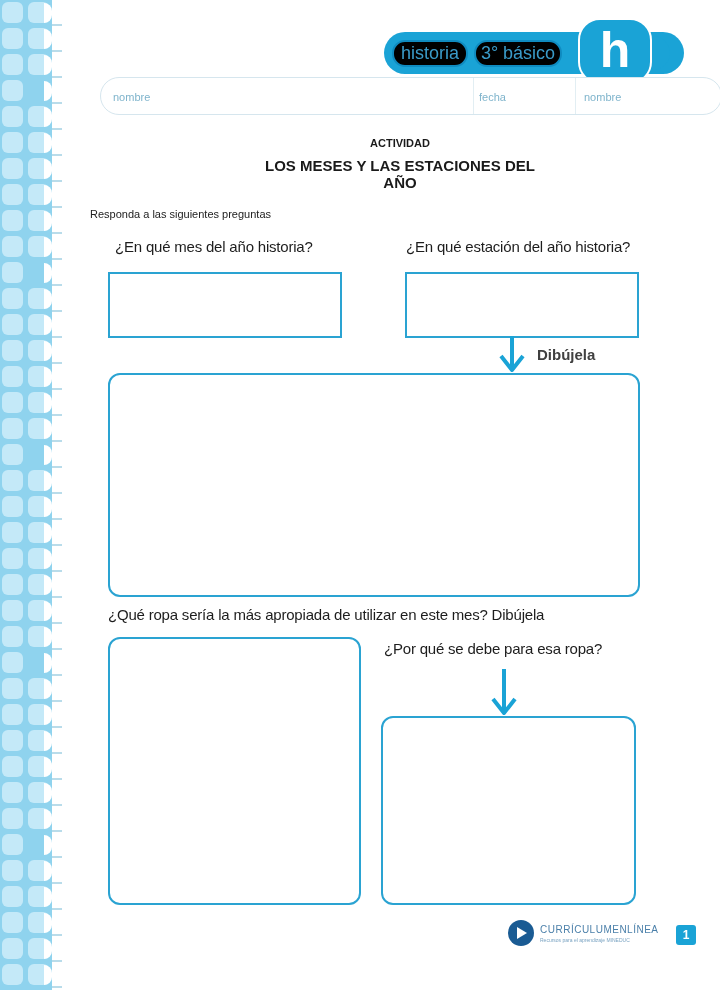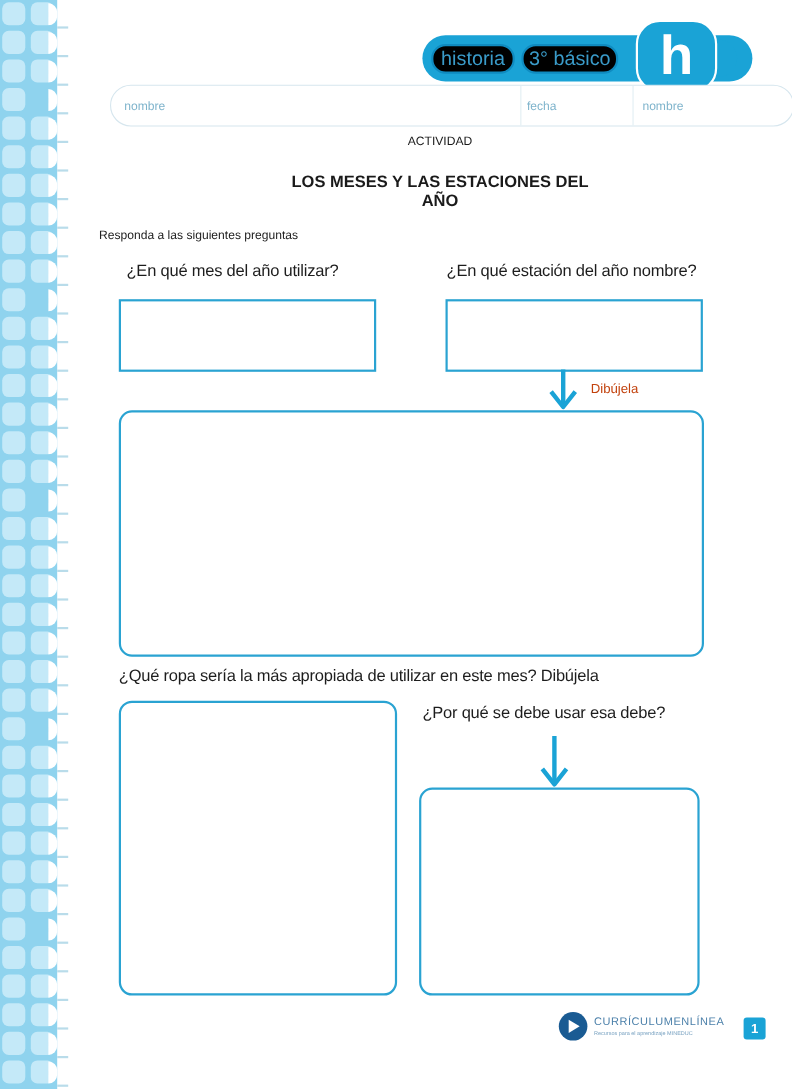--- a/index.html
+++ b/index.html
@@ -52,35 +52,35 @@
       background: #1aa3d6; border-radius: 0 17px 17px 0;
     }
 
     
     .info-bar {
       position: absolute; left: 100px; top: 77px; width: 622px; height: 38px;
       border: 1px solid #d6e6ee; border-radius: 19px; background: #ffffff;
     }
     .info-bar .divider { position: absolute; top: 0; width: 1px; height: 36px; background: #e2eef3; }
     .info-label { position: absolute; top: 13px; font-size: 11px; color: #7fb4cc; }
-    .title-line1 { position: absolute; left: 250px; top: 123px; width: 300px; text-align: center; font-size: 11px; font-weight: normal; }
+    .title-line1 { position: absolute; left: 250px; top: 137px; width: 300px; text-align: center; font-size: 11px; font-weight: bold; }
     .title-line2 { position: absolute; left: 250px; top: 157px; width: 300px; text-align: center; font-size: 15px; font-weight: bold; }
 
     .instructions { position: absolute; left: 90px; top: 208px; font-size: 11px; color: #222; }
 
     .question {
       position: absolute; font-size: 15px; color: #1d1d1d; letter-spacing: -0.2px;
     }
 
     .answer-box { position: absolute; border: 2px solid #2aa3d2; background: #fff; }
     .rounded { border-radius: 12px; }
 
     .arrow { position: absolute; }
 
-    .dibujela { position: absolute; font-size: 12px; color: #c2410c; }
+    .dibujela { position: absolute; font-size: 15px; color: #404040; font-weight: bold; }
 
     
     .footer-logo { position: absolute; left: 508px; top: 920px; width: 26px; height: 26px; border-radius: 50%; background: #1a5b93; }
     .footer-logo::after {
       content: ""; position: absolute; left: 9px; top: 7px;
       border-left: 10px solid #ffffff; border-top: 6px solid transparent; border-bottom: 6px solid transparent;
     }
     .footer-brand { position: absolute; left: 540px; top: 924px; font-size: 10px; color: #4a7fa9; letter-spacing: 0.5px; }
     .footer-tagline { position: absolute; left: 540px; top: 937px; font-size: 5px; color: #7aa3c2; }
     .page-number {
@@ -260,39 +260,39 @@
   <span class="info-label" style="left:378px;">fecha</span>
   <div class="divider" style="left:474px;"></div>
   <span class="info-label" style="left:483px;">nombre</span>
 </div>
 
 <div class="title-line1">ACTIVIDAD</div>
 <div class="title-line2">LOS MESES Y LAS ESTACIONES DEL AÑO</div>
 
 <div class="instructions">Responda a las siguientes preguntas</div>
 
-<div class="question" style="left:115px; top:238px;">¿En qué mes del año utilizar?</div>
-<div class="question" style="left:406px; top:238px;">¿En qué estación del año nombre?</div>
+<div class="question" style="left:115px; top:238px;">¿En qué mes del año historia?</div>
+<div class="question" style="left:406px; top:238px;">¿En qué estación del año historia?</div>
 
 <div class="answer-box" style="left:108px; top:272px; width:234px; height:66px;"></div>
 <div class="answer-box" style="left:405px; top:272px; width:234px; height:66px;"></div>
 
 <svg class="arrow" style="left:498px; top:334px;" width="28" height="40" viewBox="0 0 28 40">
   <line x1="14" y1="2" x2="14" y2="34" stroke="#1aa3d6" stroke-width="4"></line>
   <polyline points="3,22 14,36 25,22" fill="none" stroke="#1aa3d6" stroke-width="4" stroke-linejoin="round"></polyline>
 </svg>
 <div class="dibujela" style="left:537px; top:346px;">Dibújela</div>
 
 <div class="answer-box rounded" style="left:108px; top:373px; width:532px; height:224px;"></div>
 
 <div class="question" style="left:108px; top:606px;">¿Qué ropa sería la más apropiada de utilizar en este mes? Dibújela</div>
 
 <div class="answer-box rounded" style="left:108px; top:637px; width:253px; height:268px;"></div>
 
-<div class="question" style="left:384px; top:640px;">¿Por qué se debe usar esa debe?</div>
+<div class="question" style="left:384px; top:640px;">¿Por qué se debe para esa ropa?</div>
 
 <svg class="arrow" style="left:490px; top:667px;" width="28" height="50" viewBox="0 0 28 50">
   <line x1="14" y1="2" x2="14" y2="44" stroke="#1aa3d6" stroke-width="4"></line>
   <polyline points="3,32 14,46 25,32" fill="none" stroke="#1aa3d6" stroke-width="4" stroke-linejoin="round"></polyline>
 </svg>
 
 <div class="answer-box rounded" style="left:381px; top:716px; width:255px; height:189px;"></div>
 
 <div class="footer-logo"></div>
 <div class="footer-brand">CURRÍCULUMENLÍNEA</div>

